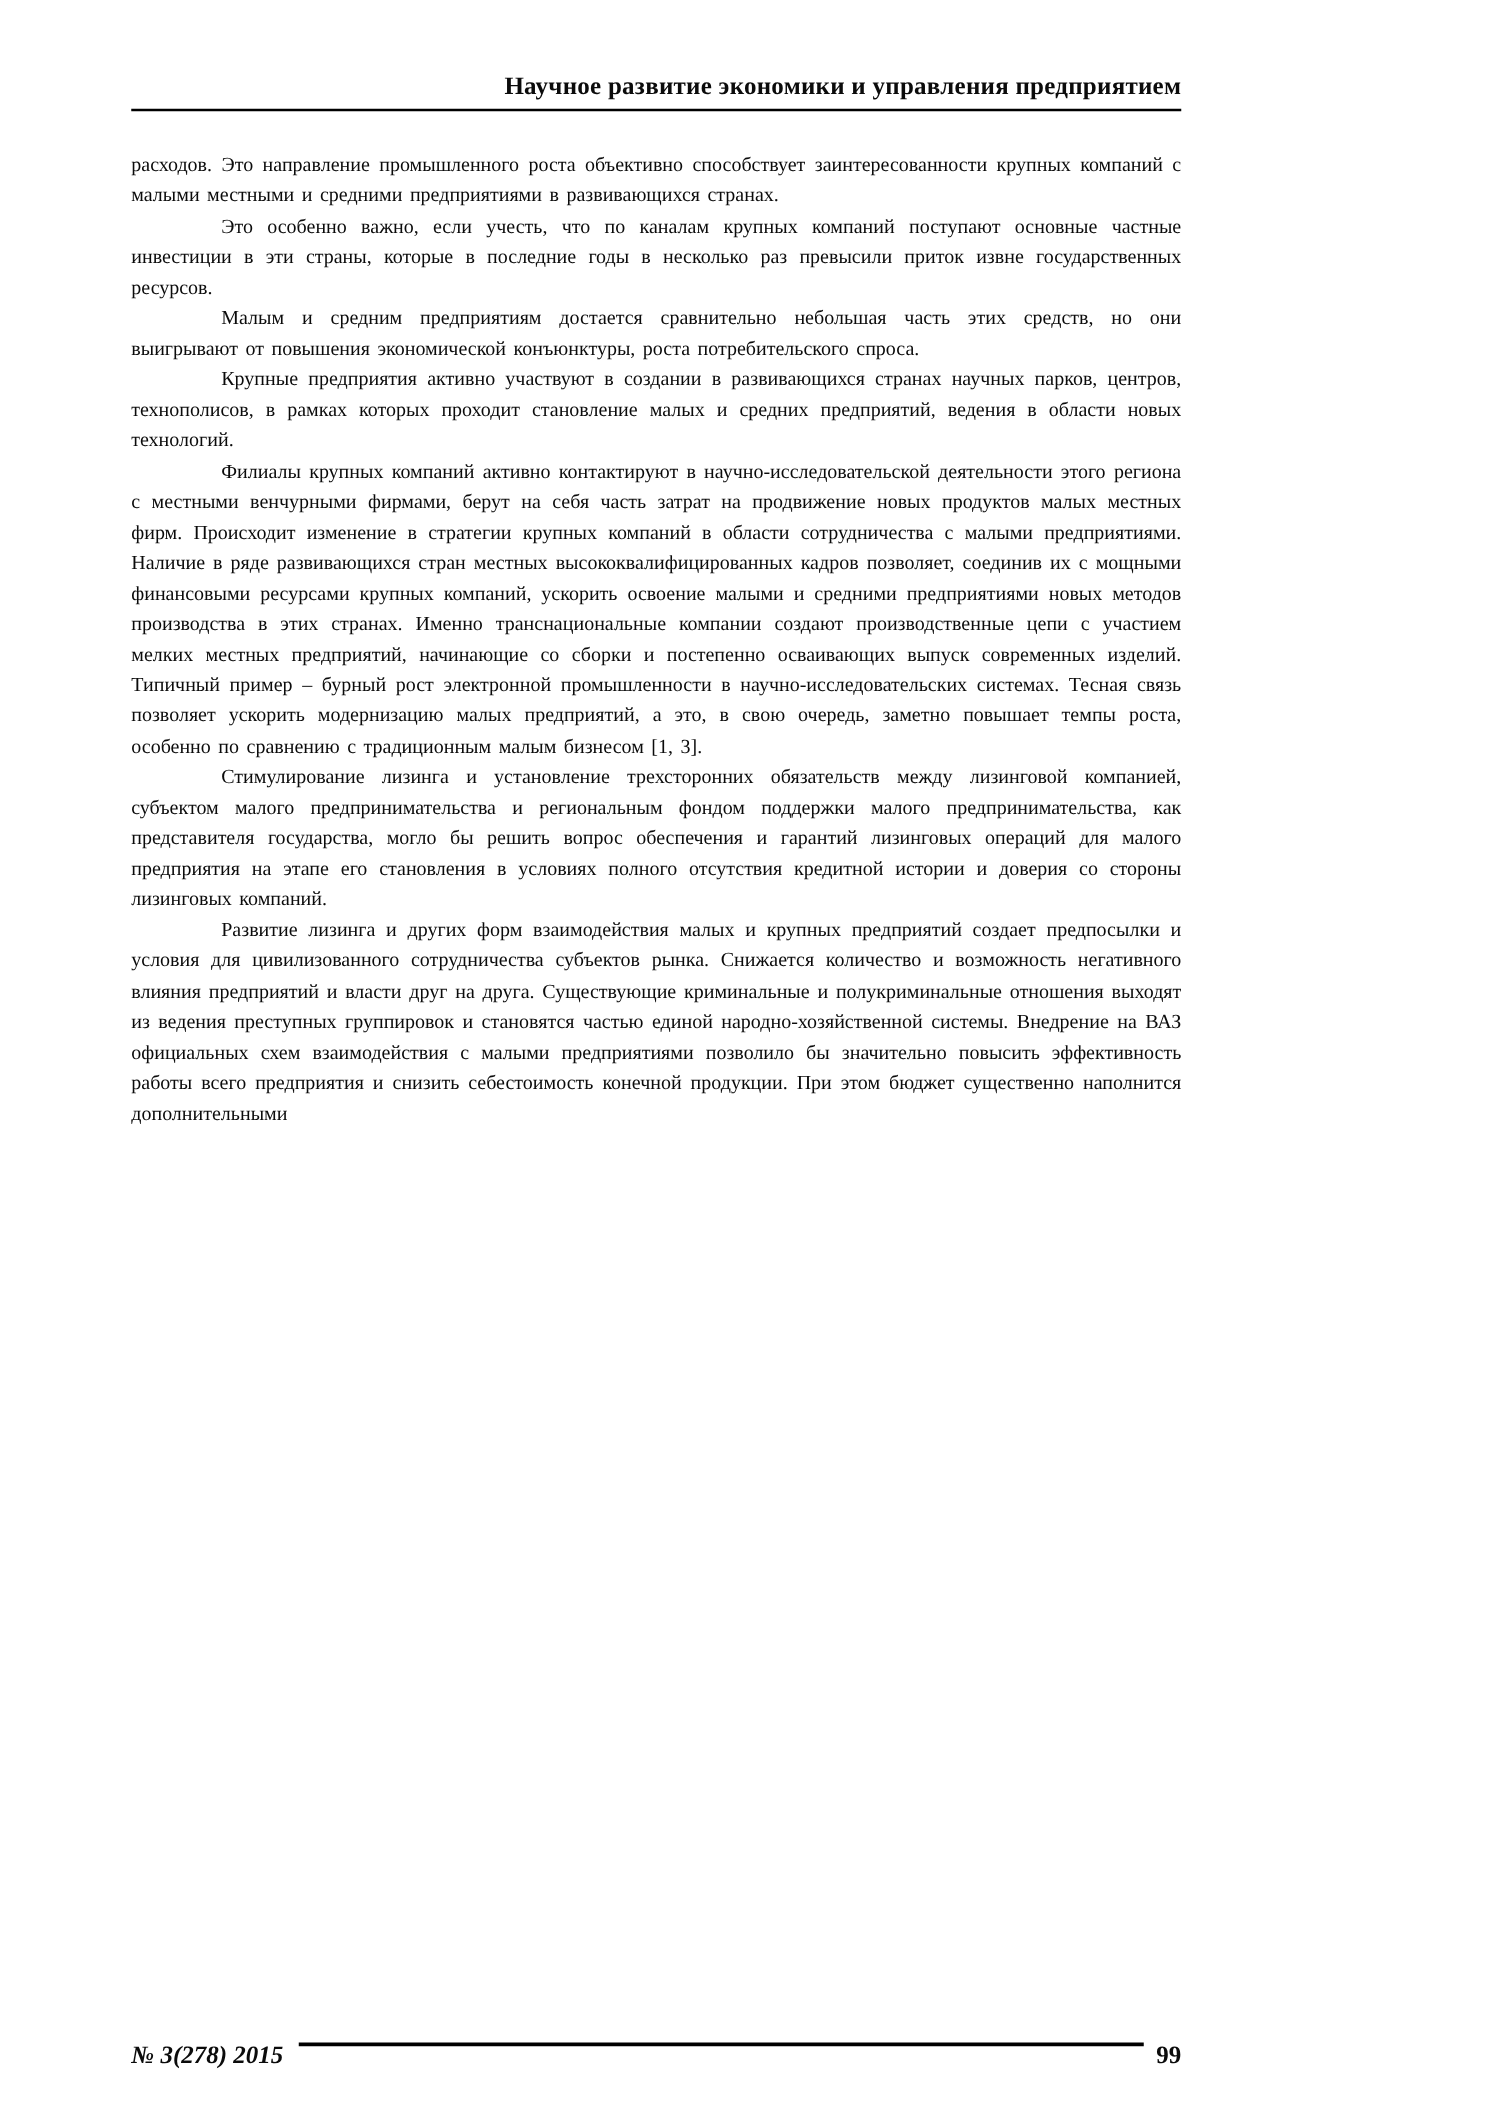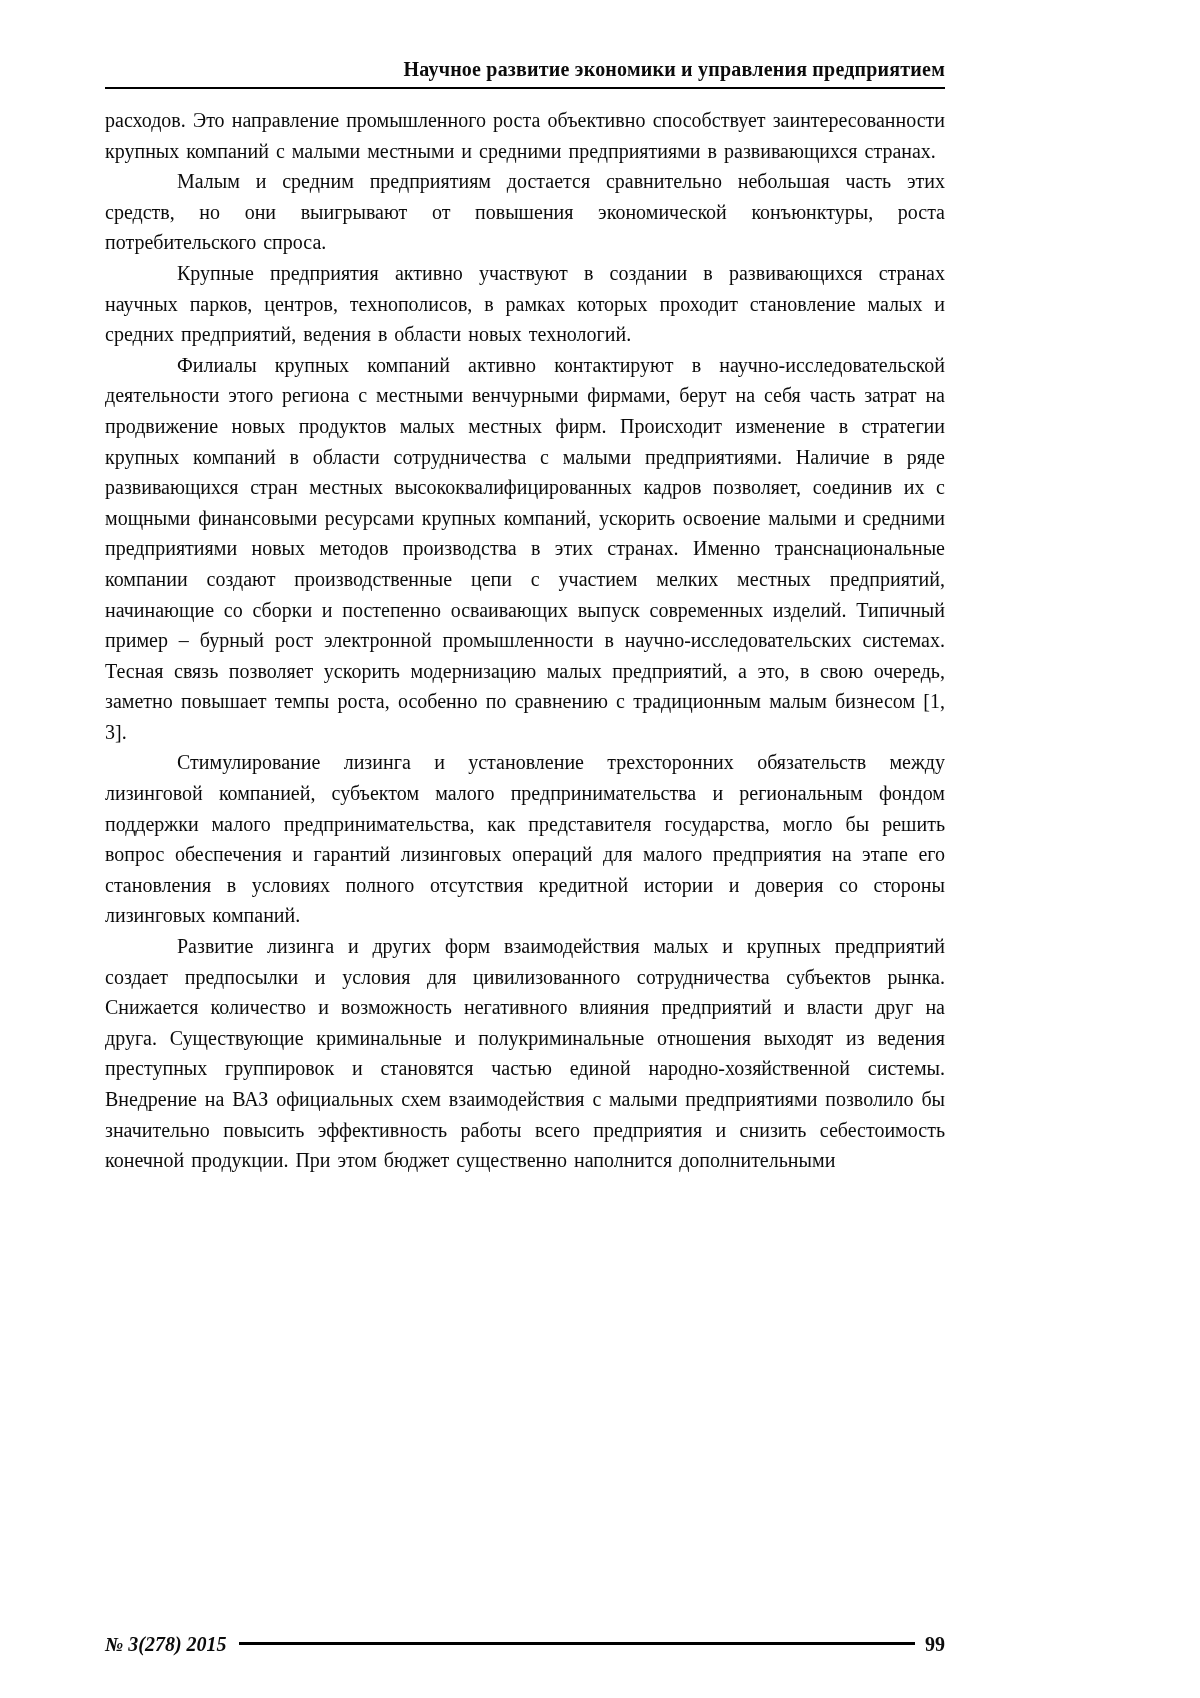--- a/index.html
+++ b/index.html
@@ -25,40 +25,40 @@
   }
   .running-head {
     text-align: right;
     font-weight: bold;
     font-size: 20px;
     letter-spacing: 0.2px;
     padding-bottom: 6px;
     border-bottom: 2.5px solid #000;
   }
   .body-text {
-    margin-top: 16px;
-    font-size: 20px;
+    margin-top: 32px;
+    font-size: 16px;
     line-height: 1.53;
     text-align: justify;
     word-spacing: 2px;
   }
   .body-text p {
     margin: 0;
     text-indent: 72px;
   }
   .body-text p.continuation {
     text-indent: 0;
   }
   .footer {
     position: absolute;
     left: 105px;
     right: 97px;
     bottom: 42px;
     display: flex;
-    align-items: center;
+    align-items: flex-start;
     font-weight: bold;
     font-size: 20px;
   }
   .footer .issue {
     font-style: italic;
     white-space: nowrap;
   }
   .footer .rule {
     flex: 1;
     border-bottom: 3px solid #000;
@@ -75,20 +75,21 @@
 <div class="page">
 
   <div class="content-column">
 
     <div class="running-head">
       <span>Научное развитие экономики и управления предприятием</span>
     </div>
 
     <div class="body-text">
       <p class="continuation">расходов. Это направление промышленного роста объективно способствует заинтересованности крупных компаний с малыми местными и средними предприятиями в развивающихся странах.</p>
+      <p>Это особенно важно, если учесть, что по каналам крупных компаний поступают основные частные инвестиции в эти страны, которые в последние годы в несколько раз превысили приток извне государственных ресурсов.</p>
       <p>Малым и средним предприятиям достается сравнительно небольшая часть этих средств, но они выигрывают от повышения экономической конъюнктуры, роста потребительского спроса.</p>
       <p>Крупные предприятия активно участвуют в создании в развивающихся странах научных парков, центров, технополисов, в рамках которых проходит становление малых и средних предприятий, ведения в области новых технологий.</p>
       <p>Филиалы крупных компаний активно контактируют в научно-исследовательской деятельности этого региона с местными венчурными фирмами, берут на себя часть затрат на продвижение новых продуктов малых местных фирм. Происходит изменение в стратегии крупных компаний в области сотрудничества с малыми предприятиями. Наличие в ряде развивающихся стран местных высококвалифицированных кадров позволяет, соединив их с мощными финансовыми ресурсами крупных компаний, ускорить освоение малыми и средними предприятиями новых методов производства в этих странах. Именно транснациональные компании создают производственные цепи с участием мелких местных предприятий, начинающие со сборки и постепенно осваивающих выпуск современных изделий. Типичный пример – бурный рост электронной промышленности в научно-исследовательских системах. Тесная связь позволяет ускорить модернизацию малых предприятий, а это, в свою очередь, заметно повышает темпы роста, особенно по сравнению с традиционным малым бизнесом [1, 3].</p>
       <p>Стимулирование лизинга и установление трехсторонних обязательств между лизинговой компанией, субъектом малого предпринимательства и региональным фондом поддержки малого предпринимательства, как представителя государства, могло бы решить вопрос обеспечения и гарантий лизинговых операций для малого предприятия на этапе его становления в условиях полного отсутствия кредитной истории и доверия со стороны лизинговых компаний.</p>
       <p>Развитие лизинга и других форм взаимодействия малых и крупных предприятий создает предпосылки и условия для цивилизованного сотрудничества субъектов рынка. Снижается количество и возможность негативного влияния предприятий и власти друг на друга. Существующие криминальные и полукриминальные отношения выходят из ведения преступных группировок и становятся частью единой народно-хозяйственной системы. Внедрение на ВАЗ официальных схем взаимодействия с малыми предприятиями позволило бы значительно повысить эффективность работы всего предприятия и снизить себестоимость конечной продукции. При этом бюджет существенно наполнится дополнительными</p>
     </div>
 
   </div>
 
   <div class="footer">

